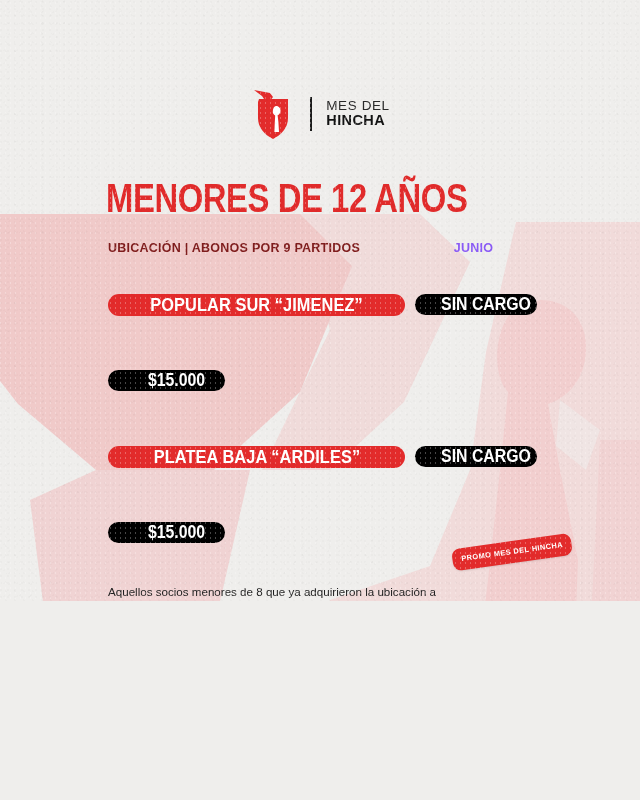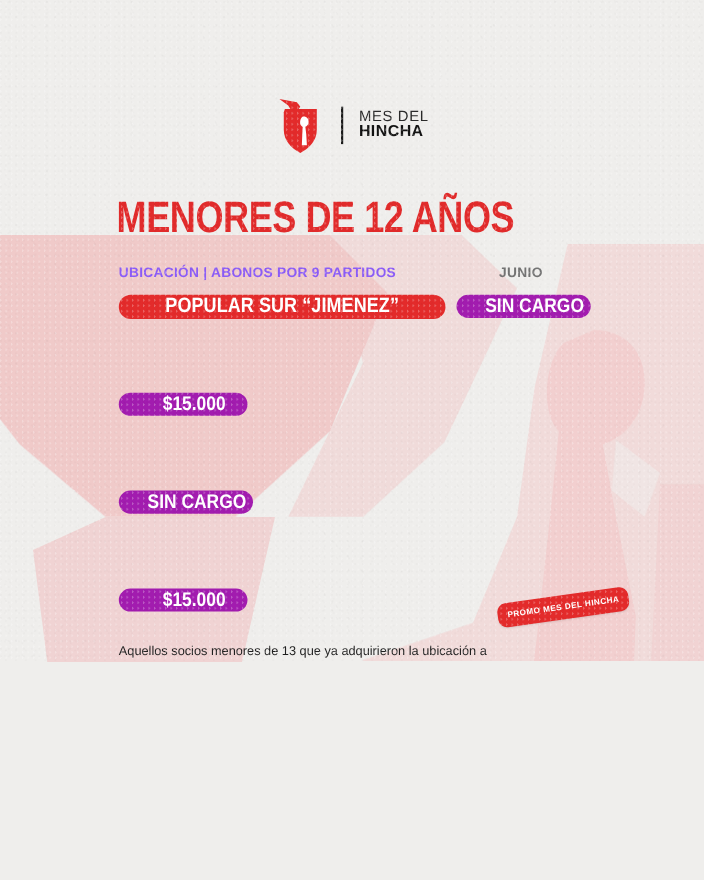--- a/index.html
+++ b/index.html
@@ -72,54 +72,54 @@
     transform-origin:left center;
     white-space:nowrap;
   }
 
   
   .col-head {
     position:absolute; top:241px; left:108px; width:424px;
     display:flex; align-items:center;
   }
   .col-head .left {
-    font-size:12.5px; font-weight:700; color:#8b5cf6;
+    font-size:12.5px; font-weight:700; color:#7f1d1d;
     letter-spacing:.25px; white-space:nowrap;
   }
   .col-head .right {
     position:absolute; left:307px; width:117px;
     text-align:center;
-    font-size:12.5px; font-weight:700; color:#737373;
+    font-size:12.5px; font-weight:700; color:#8b5cf6;
     letter-spacing:.3px;
   }
 
   
   .rows {
     position:absolute; top:268px; left:108px;
     width:424px;
   }
   .row {
-    display:flex; align-items:flex-start; gap:10px;
-    height:73px; margin-bottom:16px;
+    display:flex; align-items:center; gap:10px;
+    height:73px; margin-bottom:3px;
   }
   .zone {
     flex:0 0 297px;
     background:#e32b2b;
     border-radius:13px;
     display:flex; align-items:center; justify-content:center;
   }
   .zone-label {
     color:#fff; font-size:19px; font-weight:700;
     letter-spacing:.1px;
     transform:scaleX(.86);
     white-space:nowrap;
   }
   .price {
     flex:0 0 117px;
-    background:#a21caf;
+    background:#000000;
     border-radius:11px;
     display:flex; align-items:center; justify-content:center;padding-left:20px;
   }
   .price-label {
     color:#fff; font-size:18px; font-weight:700;
     letter-spacing:0px;
     transform:scaleX(.88);
     white-space:nowrap;
   }
 
@@ -219,37 +219,40 @@
         </div>
       </div>
 
       <div class="row">
         <div class="price">
           <span class="price-label">$15.000</span>
         </div>
       </div>
 
       <div class="row">
+        <div class="zone">
+          <span class="zone-label">PLATEA BAJA “ARDILES”</span>
+        </div>
         <div class="price">
           <span class="price-label">SIN CARGO</span>
         </div>
       </div>
 
       <div class="row">
         <div class="price">
           <span class="price-label">$15.000</span>
         </div>
       </div>
 
     </div>
 
     <div class="promo">
       <span>PROMO MES DEL HINCHA</span>
     </div>
 
     <div class="note">
-      <span class="nline">Aquellos socios menores de 13  que ya adquirieron la ubicación a</span>
+      <span class="nline">Aquellos socios menores de 8  que ya adquirieron la ubicación a</span>
     </div>
 
   </div>
 
   <div class="noise"></div>
 </div>
 
 </body></html>

